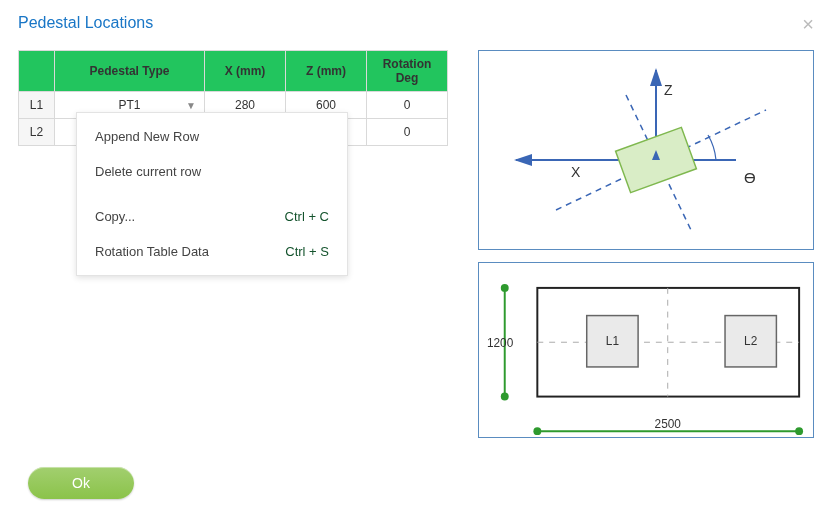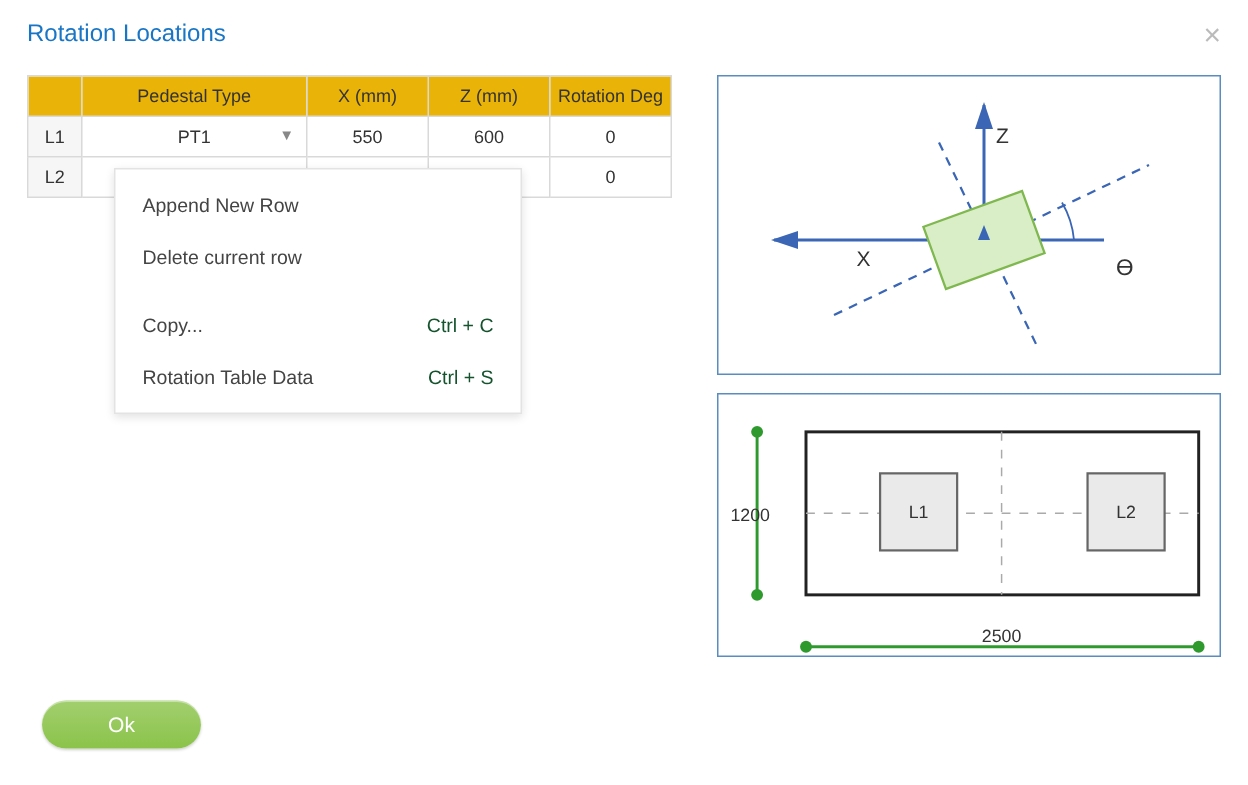--- a/index.html
+++ b/index.html
@@ -4,39 +4,39 @@
 <style>
   html,body{margin:0;padding:0;font-family:Arial,Helvetica,sans-serif;font-size:13px;color:#333;background:#fff}
   .dialog{width:832px;height:523px;box-sizing:border-box;position:relative;padding:14px 18px}
   .dlg-title{color:#1976c6;font-size:16px}
   .dlg-close{position:absolute;top:14px;right:18px;color:#bbb;font-size:20px;line-height:1;cursor:pointer}
   .content{display:flex;gap:30px;margin-top:18px}
   .left{width:430px;position:relative}
   .right{flex:1;min-width:330px}
   table.grid{border-collapse:collapse;width:100%;table-layout:fixed}
   table.grid th,table.grid td{border:1px solid #d9d9d9;padding:6px 4px;text-align:center;font-size:12px}
-  table.grid th{background:#eab308;font-weight:normal}
+  table.grid th{background:#22c55e;font-weight:bold}
   .rowhdr{background:#f6f6f6;width:36px}
   .ptcell{position:relative}
   .chev{position:absolute;right:8px;top:50%;transform:translateY(-50%);font-size:10px;color:#888}
   .ctxmenu{position:absolute;left:58px;top:62px;width:270px;background:#fff;border:1px solid #e3e3e3;box-shadow:0 2px 6px rgba(0,0,0,.12);padding:6px 0;font-size:13px;color:#444}
   .ctxitem{display:flex;justify-content:space-between;padding:10px 18px;cursor:pointer}
   .ctxsep{height:10px}
   .shortcut{color:#14532d}
   .figbox{border:1px solid #5a8cc0;padding:4px;box-sizing:border-box}
   .fig1{height:200px;position:relative;overflow:hidden}
   .fig2{margin-top:12px;height:176px;position:relative}
   svg{display:block}
   .okbtn{position:absolute;left:28px;bottom:24px;width:106px;height:32px;border:none;border-radius:16px;background:linear-gradient(#a2cf6f,#8bc34a);color:#fff;font-size:14px;box-shadow:inset 0 1px 0 rgba(255,255,255,.4),0 1px 2px rgba(0,0,0,.2);cursor:pointer}
 </style>
 </head>
 <body>
 
 <div class="dialog">
-  <div class="dlg-title">Rotation Locations</div>
+  <div class="dlg-title">Pedestal Locations</div>
   <div class="dlg-close">×</div>
 
   <div class="content">
     <div class="left">
       <table class="grid">
         <colgroup>
             <col style="width:36px">
             <col style="width:150px">
             <col>
             <col>
@@ -51,21 +51,21 @@
             <th>Rotation Deg</th>
           </tr>
         </thead>
         <tbody>
           <tr>
             <td class="rowhdr">L1</td>
             <td class="ptcell">
               <span>PT1</span>
               <span class="chev">▼</span>
             </td>
-            <td>550</td>
+            <td>280</td>
             <td>600</td>
             <td>0</td>
           </tr>
           <tr>
             <td class="rowhdr">L2</td>
             <td class="ptcell">
               <span>PT2</span>
               <span class="chev">▼</span>
             </td>
             <td>1950</td>

